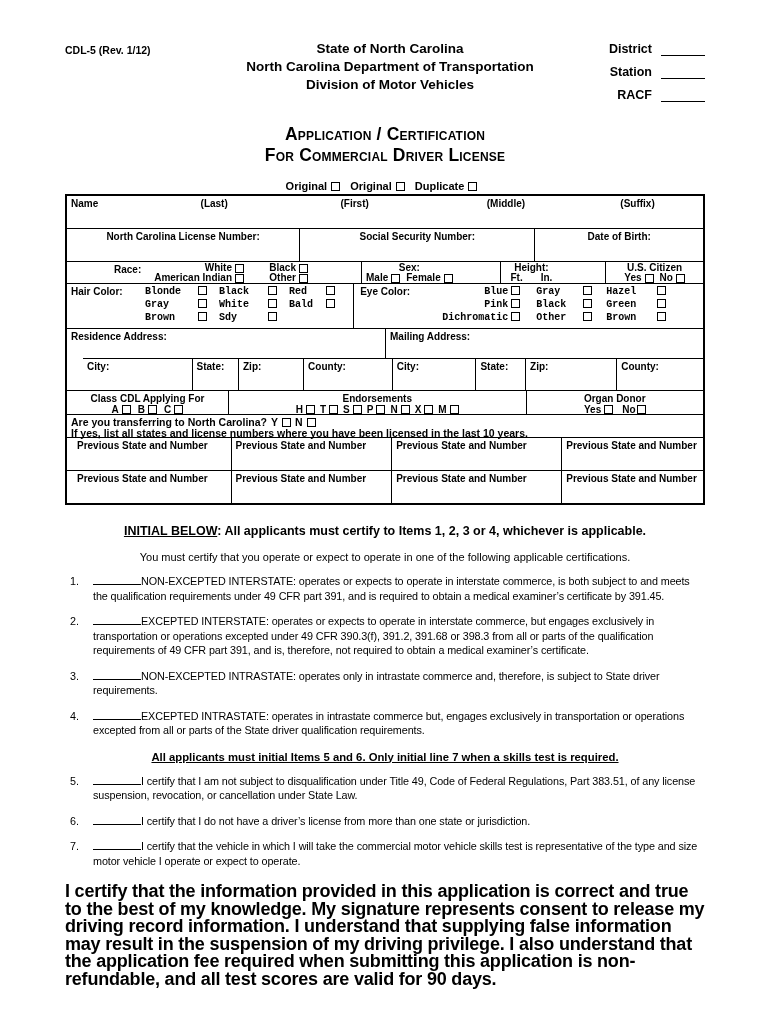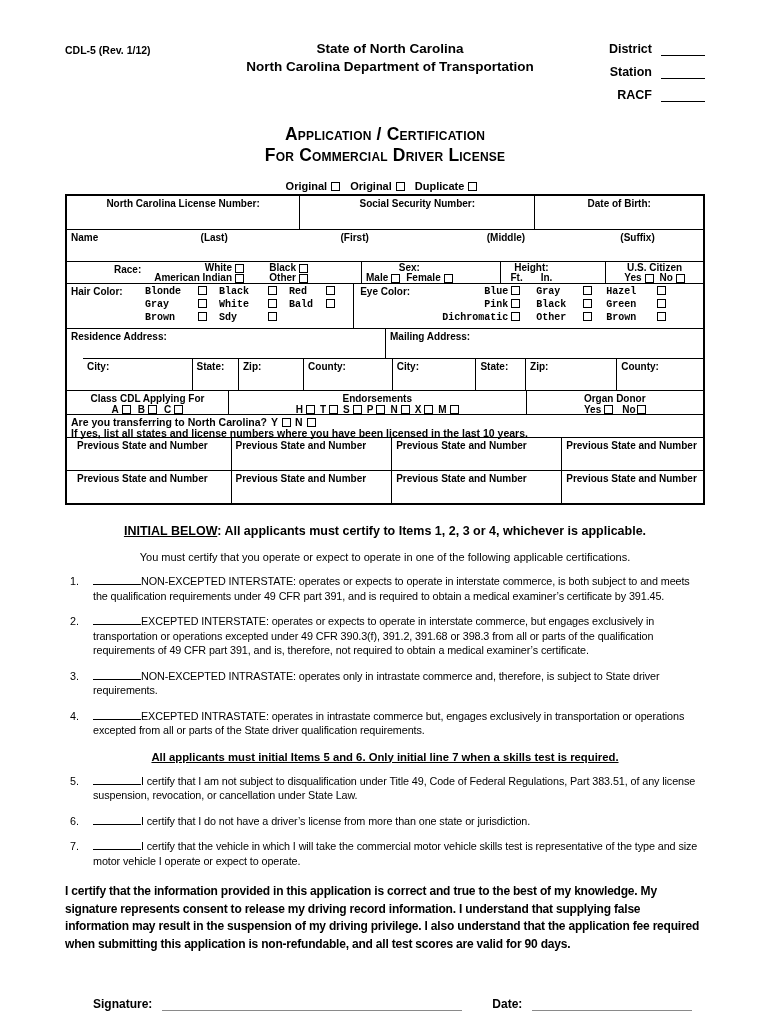--- a/index.html
+++ b/index.html
@@ -65,37 +65,38 @@
   
   .sec-head { text-align:center; font-size:12.5px; font-weight:bold; margin-top:19px; }
   .u { text-decoration:underline; }
   .sec-intro { text-align:center; font-size:11px; margin-top:13px; }
   .items { margin-top:2px; }
   .item { display:flex; margin-top:11px; font-size:10.8px; line-height:14.5px; letter-spacing:-.1px; padding-left:5px; }
   .item-num { width:23px; flex-shrink:0; }
   .item-body { flex:1; padding-right:2px; }
   .blank { display:inline-block; width:48px; height:10px; border-bottom:1.2px solid #000; }
   .mid-head { text-align:center; font-weight:bold; font-size:11.3px; margin-top:13px; }
-  .final-para { font-weight:bold; font-size:12px; line-height:17.5px; margin-top:15px; letter-spacing:-.2px; }
+  .final-para { font-weight:bold; font-size:18px; line-height:17.5px; margin-top:15px; letter-spacing:-.2px; }
   .sig-row { display:flex; align-items:flex-end; margin-top:44px; font-weight:bold; font-size:12px; }
   .sig-label { margin-left:28px; }
   .sig-line { width:300px; border-bottom:1.2px solid #8a8a8a; height:14px; margin-left:10px; }
   .date-label { margin-left:30px; }
   .date-line { width:160px; border-bottom:1.2px solid #8a8a8a; height:14px; margin-left:10px; }
 </style>
 </head>
 <body>
 
 <div class="page">
 
   <div class="hdr">
     <div class="hdr-left">CDL-5 (Rev. 1/12)</div>
     <div class="hdr-center">
       <div>State of North Carolina</div>
       <div>North Carolina Department of Transportation</div>
+      <div>Division of Motor Vehicles</div>
     </div>
     <div class="hdr-right">
       <div class="hrow">
           <span>District</span>
           <span class="hline"></span>
         </div>
       <div class="hrow">
           <span>Station</span>
           <span class="hline"></span>
         </div>
@@ -111,35 +112,35 @@
     <div>For Commercial Driver License</div>
   </div>
 
   <div class="type-row">
     <span>Original</span><span class="cb"></span>
     <span>Original</span><span class="cb"></span>
     <span>Duplicate</span><span class="cb"></span>
   </div>
 
   <div class="ftable">
-
-    <div class="frow r-ids">
-      <div class="fcell w-id1"><span>North Carolina License Number:</span></div>
-      <div class="fcell w-id2"><span>Social Security Number:</span></div>
-      <div class="fcell w-id3"><span>Date of Birth:</span></div>
-    </div>
 
     <div class="frow r-name">
       <div class="fcell">
         <span class="abs" style="left:4px">Name</span>
         <span class="abs" style="left:21%">(Last)</span>
         <span class="abs" style="left:43%">(First)</span>
         <span class="abs" style="left:66%">(Middle)</span>
         <span class="abs" style="left:87%">(Suffix)</span>
       </div>
+    </div>
+
+    <div class="frow r-ids">
+      <div class="fcell w-id1"><span>North Carolina License Number:</span></div>
+      <div class="fcell w-id2"><span>Social Security Number:</span></div>
+      <div class="fcell w-id3"><span>Date of Birth:</span></div>
     </div>
 
     <div class="frow r-race">
       <div class="fcell w-race">
         <span class="abs" style="left:4px">Race:</span>
         <div class="race-line">
           <span class="race-c1">White</span>
             <span class="cb"></span>
           <span class="race-c2">Black</span>
             <span class="cb"></span>

